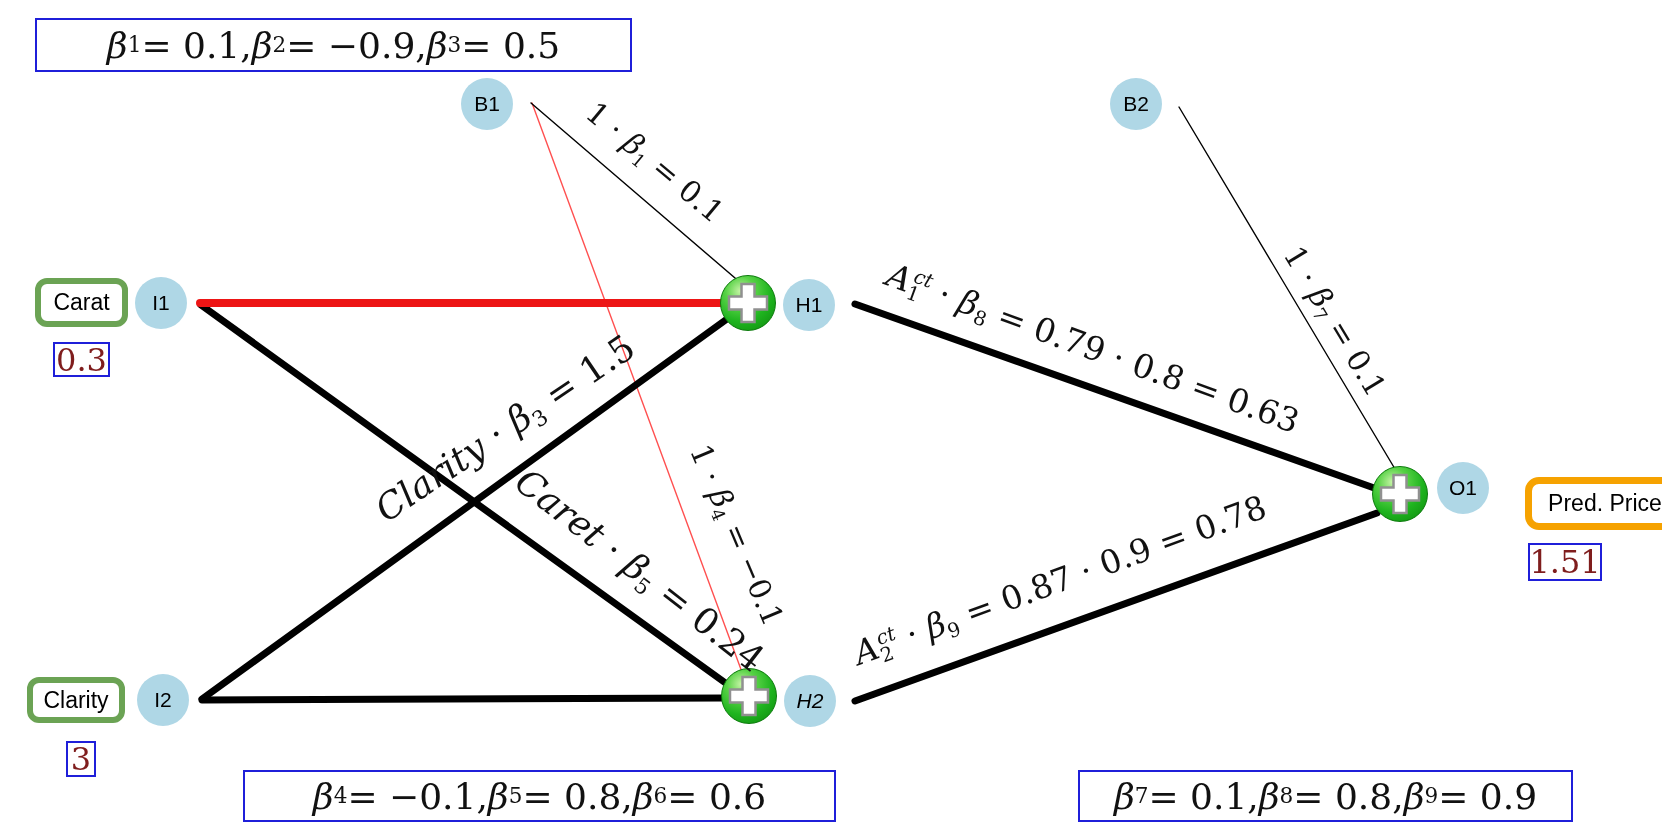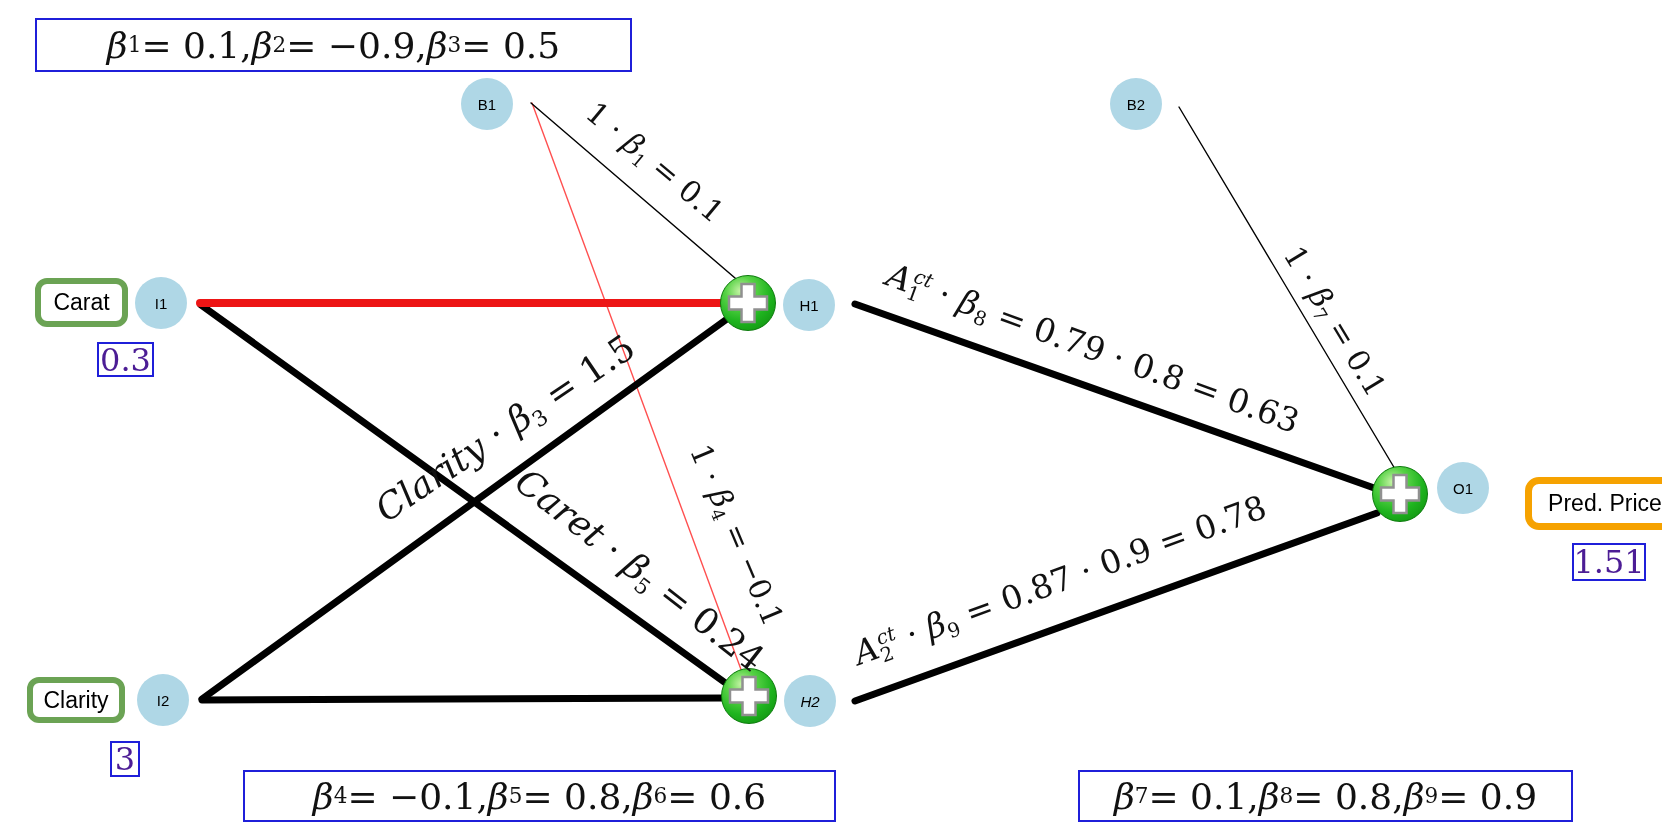--- a/index.html
+++ b/index.html
@@ -11,42 +11,42 @@
   .e        { stroke-linecap:round; }
   .thick    { stroke:var(--edge,#000); stroke-width:7; }
   .thickred { stroke:var(--highlight-edge,#ee1111); stroke-width:8; }
   .thin     { stroke:var(--edge,#000); stroke-width:1.4; }
   .thinred  { stroke:#ff5050; stroke-width:1.4; }
 
   .bnode {
     position:absolute; width:52px; height:52px; border-radius:50%;
     background:var(--node-fill,#afd7e6);
     display:flex; align-items:center; justify-content:center;
-    font-size:15px; color:#000;
+    font-size:21px; color:#000;
   }
   .sumnode {
     position:absolute; width:56px; height:56px; border-radius:50%;
     background: radial-gradient(circle at 36% 28%, #c8f4a8 0%, #58d246 28%, #1fb41f 58%, #0b870b 100%);
     border:1px solid #0a7a0a; box-sizing:border-box;
     display:flex; align-items:center; justify-content:center;
   }
   .iobox {
     position:absolute; background:#ffffff; box-sizing:border-box;
     border:6px solid var(--input-border,#6ba354); border-radius:12px;
     display:flex; align-items:center; justify-content:center;
     font-size:23px; color:#000;
   }
   .outbox {
     border:7px solid var(--output-border,#f6a200); border-radius:14px;margin-left:32px;
   }
   .valbox {
     position:absolute; background:#ffffff; box-sizing:border-box;
     border:2.5px solid var(--value-border,#1f1fd9);
     display:flex; align-items:center; justify-content:center;
-    font-family:"DejaVu Serif", serif; font-size:32px; color:#4c1d95;margin-left:44px;
+    font-family:"DejaVu Serif", serif; font-size:32px; color:#7f1d1d;
   }
   .parambox {
     position:absolute; background:#ffffff; box-sizing:border-box;
     border:2.5px solid var(--value-border,#1f1fd9);
     display:flex; align-items:center; justify-content:center;
     font-family:"DejaVu Serif", serif; font-size:36px; color:#111;
     white-space:nowrap;
   }
   .elabel {
     position:absolute; white-space:nowrap; color:#111;

